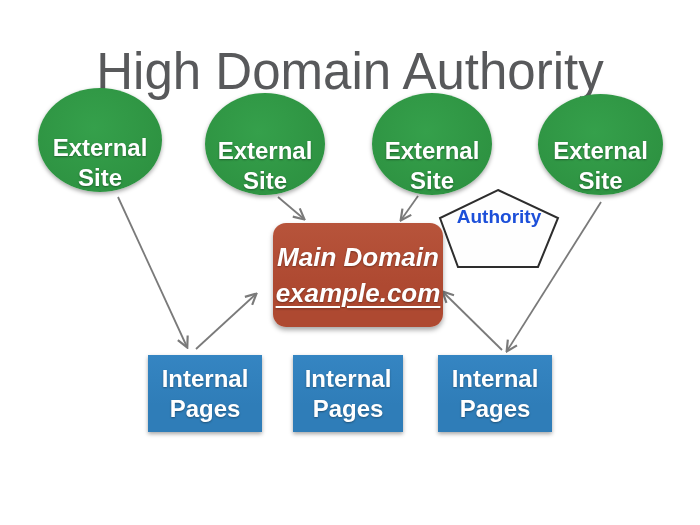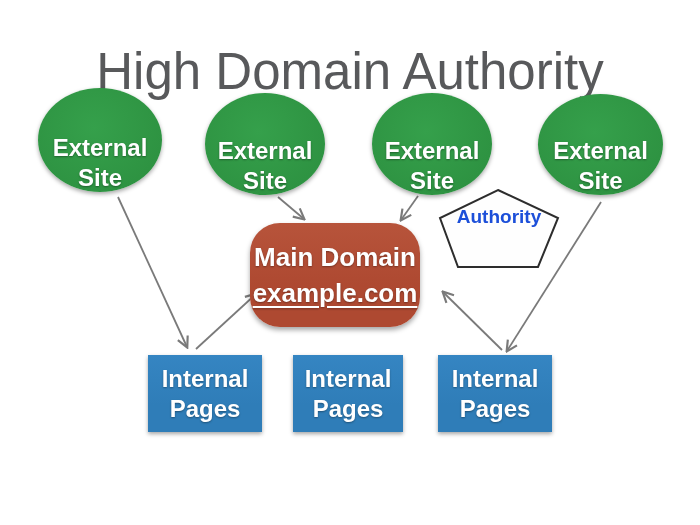--- a/index.html
+++ b/index.html
@@ -47,31 +47,32 @@
                 var(--green-light, #35a04b) 0%,
                 var(--green-color, #2e9342) 72%);
     box-shadow: 0 2px 4px rgba(0,0,0,0.35);
     justify-content: flex-end;
   }
   .ellipse-1 { left: 38px;  top: 88px; width: 124px; height: 104px; }
   .ellipse-2 { left: 205px; top: 93px; width: 120px; height: 102px; }
   .ellipse-3 { left: 372px; top: 93px; width: 120px; height: 102px; }
   .ellipse-4 { left: 538px; top: 94px; width: 125px; height: 101px; }
   .main-box {
-    left: 250px;
+    left: 273px;
     top: 223px;
     width: 170px;
     height: 104px;
-    border-radius: 30px;
+    border-radius: 13px;
     font-size: 26px;
     line-height: 1.4;
     background: linear-gradient(180deg,
                 var(--red-light, #b7543b) 0%,
                 var(--red-color, #ae4931) 60%);
     box-shadow: 0 3px 5px rgba(0,0,0,0.35);
+    font-style: italic;
   }
   .main-box .domain-url {
     text-decoration: underline;
     text-decoration-thickness: 2px;
     text-underline-offset: 4px;
   }
   .internal-box {
     top: 355px;
     width: 114px;
     height: 77px;

